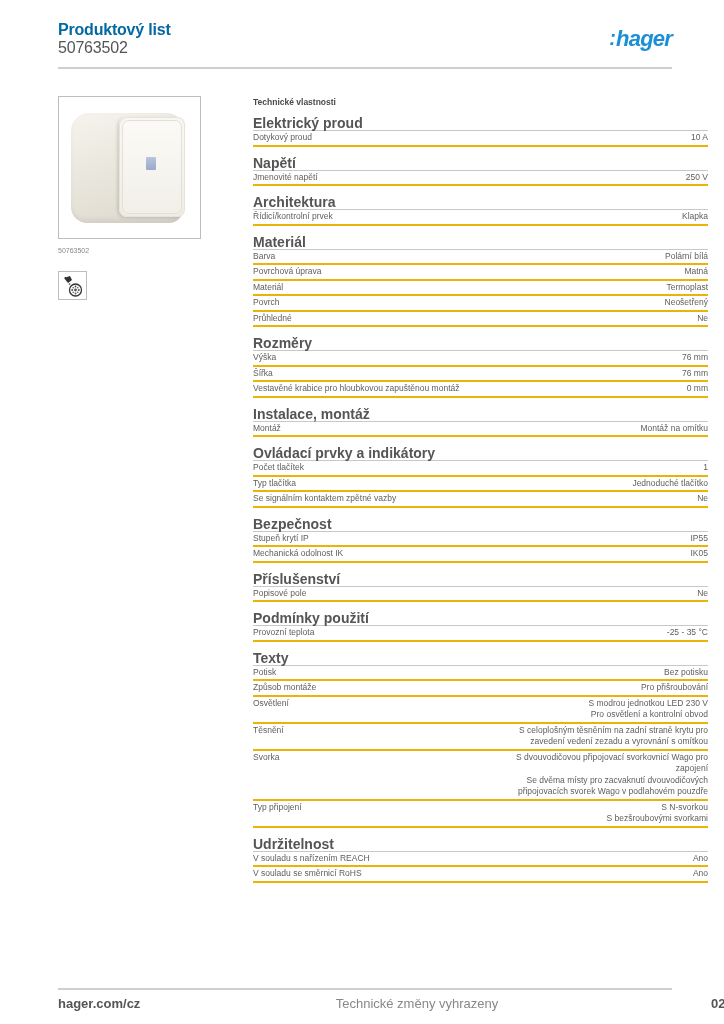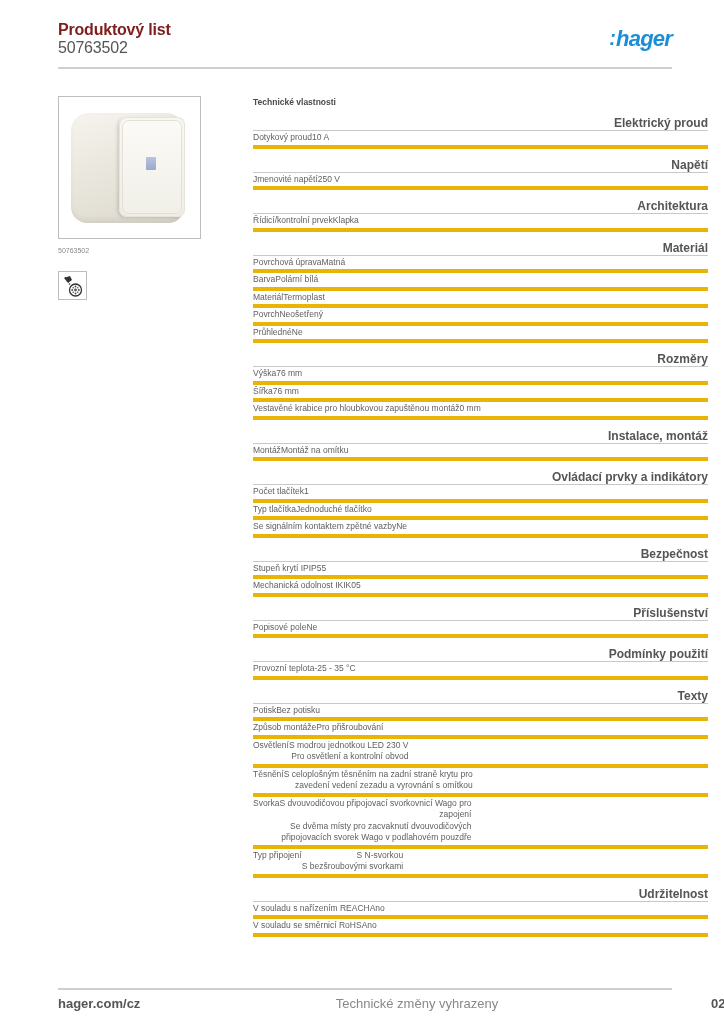--- a/index.html
+++ b/index.html
@@ -1,42 +1,42 @@
 <!DOCTYPE html>
 <html><head>
 <meta charset="utf-8">
 <style>
   * { box-sizing: border-box; margin: 0; padding: 0; }
   html, body { width: 724px; height: 1024px; background: #ffffff; overflow: hidden; }
   body { position: relative; font-family: "Liberation Sans", sans-serif; color: #555555; }
 
   .doc-header { position: absolute; left: 58px; top: 21px; width: 614px; height: 48px; }
-  .doc-title { font-size: 16px; font-weight: bold; color: #7f1d1d; line-height: 18px; letter-spacing: -0.2px; }
+  .doc-title { font-size: 16px; font-weight: bold; color: #0369a1; line-height: 18px; letter-spacing: -0.2px; }
   .doc-number { font-size: 16px; color: #555555; line-height: 18px; letter-spacing: -0.2px; }
   .brand-logo { position: absolute; right: 0; top: 6px; font-size: 22px; font-weight: bold; color: #1a8fd6; letter-spacing: -0.8px; line-height: 24px; font-style: italic; }
   .brand-logo .colon { font-size: 20px; position: relative; top: -1px; margin-right: 1px; }
   .header-rule { position: absolute; left: 58px; top: 67px; width: 614px; height: 2px; background: #cfcfcf; }
 
   .left-col { position: absolute; left: 58px; top: 96px; width: 143px; }
   .product-frame { width: 143px; height: 143px; border: 1px solid #bdbdbd; background: #ffffff; position: relative; overflow: hidden; }
   .product-box { position: absolute; left: 12px; top: 10px; width: 118px; height: 118px; }
   .product-body { position: absolute; left: 0; top: 6px; width: 112px; height: 110px; border-radius: 18px 16px 14px 16px; background: linear-gradient(160deg, #f6f4ee 0%, #ebe8df 40%, #dcd8cd 100%); box-shadow: inset -2px -3px 6px rgba(0,0,0,0.08); }
   .product-face { position: absolute; left: 48px; top: 10px; width: 66px; height: 100px; border-radius: 8px; background: linear-gradient(180deg, #f8f7f2 0%, #efede6 100%); box-shadow: -2px 1px 3px rgba(0,0,0,0.12), inset 0 0 0 1px #e6e3da; }
   .product-rocker { position: absolute; left: 4px; top: 4px; width: 58px; height: 92px; border-radius: 6px; background: linear-gradient(180deg, #fbfaf6 0%, #f1efe8 100%); box-shadow: 0 0 0 1px #e3e0d6; }
   .product-led { position: absolute; left: 23px; top: 36px; width: 10px; height: 13px; background: linear-gradient(180deg, #b8c4df 0%, #9aa8cc 100%); border-radius: 1px; }
   .product-caption { margin-top: 7px; font-size: 7px; color: #888888; line-height: 10px; }
   .icon-tile { margin-top: 15px; width: 29px; height: 29px; border: 1px solid #bdbdbd; background: #ffffff; position: relative; }
   .icon-tile svg { position: absolute; left: 2px; top: 2px; }
 
   .spec-col { position: absolute; left: 217px; top: 95px; width: 455px; margin-left: 36px; }
   .spec-heading { font-size: 8.5px; font-weight: bold; color: #4a4a4a; line-height: 14px; height: 14px; }
   .group { margin-top: 10px; }
   .group:first-of-type { margin-top: 0; }
-  .group-title { font-size: 12px; font-weight: bold; color: #555555; line-height: 13px; height: 14px; border-bottom: 1.5px solid #c8c8c8; text-align: right; }
-  .row { display: flex; justify-content: flex-start; align-items: flex-start; border-bottom: 4px solid #eab308; font-size: 8.5px; line-height: 11.5px; padding: 1px 0 1px 0; min-height: 14.5px; color: #606060; }
+  .group-title { font-size: 14px; font-weight: bold; color: #555555; line-height: 13px; height: 14px; border-bottom: 1.5px solid #c8c8c8; }
+  .row { display: flex; justify-content: space-between; align-items: flex-start; border-bottom: 2px solid #eab308; font-size: 8.5px; line-height: 11.5px; padding: 1px 0 1px 0; min-height: 14.5px; color: #606060; }
   .row .label { flex: 0 0 auto; white-space: nowrap; }
   .row .value { text-align: right; max-width: 240px; white-space: pre-line; }
 
   .footer-rule { position: absolute; left: 58px; top: 988px; width: 614px; height: 1.5px; background: #cfcfcf; }
   .footer { position: absolute; left: 58px; top: 998px; width: 718px; height: 12px; font-size: 13px; line-height: 12px; }
   .footer-left { position: absolute; left: 0; font-weight: bold; color: #555555; }
   .footer-center { position: absolute; left: 0; width: 100%; text-align: center; color: #888888; }
   .footer-right { position: absolute; right: 0; font-weight: bold; color: #555555; }
 </style>
 </head>
@@ -100,26 +100,26 @@
       <div class="group">
         <div class="group-title">Architektura</div>
         <div class="row">
           <span class="label">Řídicí/kontrolní prvek</span>
           <span class="value">Klapka</span>
         </div>
       </div>
       <div class="group">
         <div class="group-title">Materiál</div>
         <div class="row">
+          <span class="label">Barva</span>
+          <span class="value">Polární bílá</span>
+        </div>
+        <div class="row">
           <span class="label">Povrchová úprava</span>
           <span class="value">Matná</span>
-        </div>
-        <div class="row">
-          <span class="label">Barva</span>
-          <span class="value">Polární bílá</span>
         </div>
         <div class="row">
           <span class="label">Materiál</span>
           <span class="value">Termoplast</span>
         </div>
         <div class="row">
           <span class="label">Povrch</span>
           <span class="value">Neošetřený</span>
         </div>
         <div class="row">

